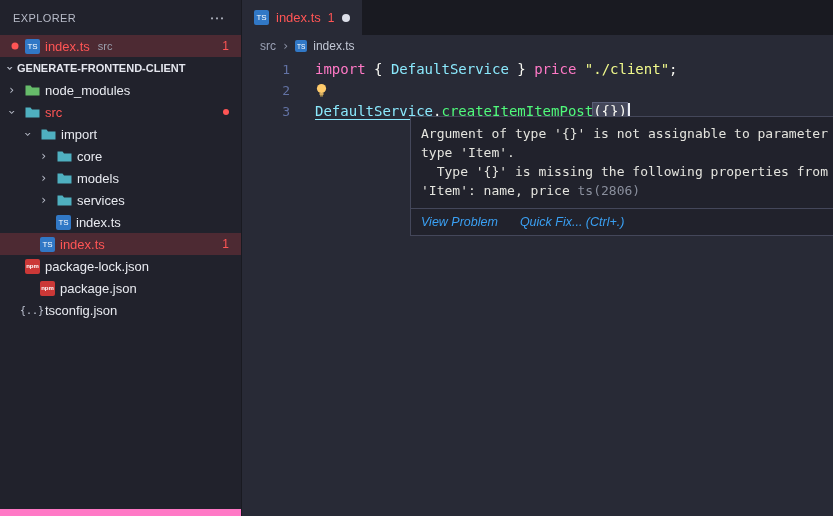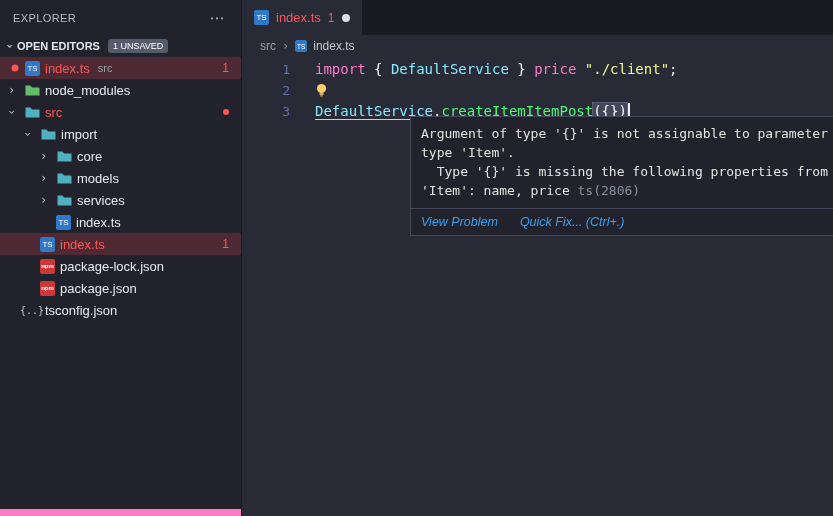--- a/index.html
+++ b/index.html
@@ -87,35 +87,34 @@
 <body>
 
 <div class="app">
 
   <aside class="sidebar">
     <div class="sidebar-header">
       <span>EXPLORER</span>
       <span class="more">⋯</span>
     </div>
 
-    <div class="section-header">
-      <span class="chev down">›</span>
-      <span>OPEN EDITORS</span>
-      <span class="badge-unsaved">1 UNSAVED</span>
-    </div>
     <div id="open-editors">
         <div class="row selected" style="padding-left: 10px;">
           <span class="dirty-dot"></span>
           <span class="ficon icon-ts">TS</span>
           <span class="label error">index.ts</span>
           <span class="detail">src</span>
           <span class="rbadge">1</span>
         </div>
       </div>
 
+    <div class="section-header">
+      <span class="chev down">›</span>
+      <span>GENERATE-FRONTEND-CLIENT</span>
+    </div>
     <div id="tree">
         <div class="row" style="padding-left: 4px;">
           <span class="chev">›</span>
           <span class="ficon icon-folder green">
             <svg width="15" height="13" viewBox="0 0 15 13">
               <path d="M0.5 1.5 h5 l1.5 2 h7.5 v8 h-14 z" fill="currentColor"></path>
             </svg>
           </span>
           <span class="label">node_modules</span>
         </div>
@@ -169,21 +168,21 @@
           <span class="chev"></span>
           <span class="ficon icon-ts">TS</span>
           <span class="label">index.ts</span>
         </div>
         <div class="row selected" style="padding-left: 20px;">
           <span class="chev"></span>
           <span class="ficon icon-ts">TS</span>
           <span class="label error">index.ts</span>
           <span class="rbadge">1</span>
         </div>
-        <div class="row" style="padding-left: 20px;">
+        <div class="row" style="padding-left: 5px;">
           <span class="chev"></span>
           <span class="ficon icon-npm">npm</span>
           <span class="label">package-lock.json</span>
         </div>
         <div class="row" style="padding-left: 20px;">
           <span class="chev"></span>
           <span class="ficon icon-npm">npm</span>
           <span class="label">package.json</span>
         </div>
         <div class="row" style="padding-left: 4px;">

